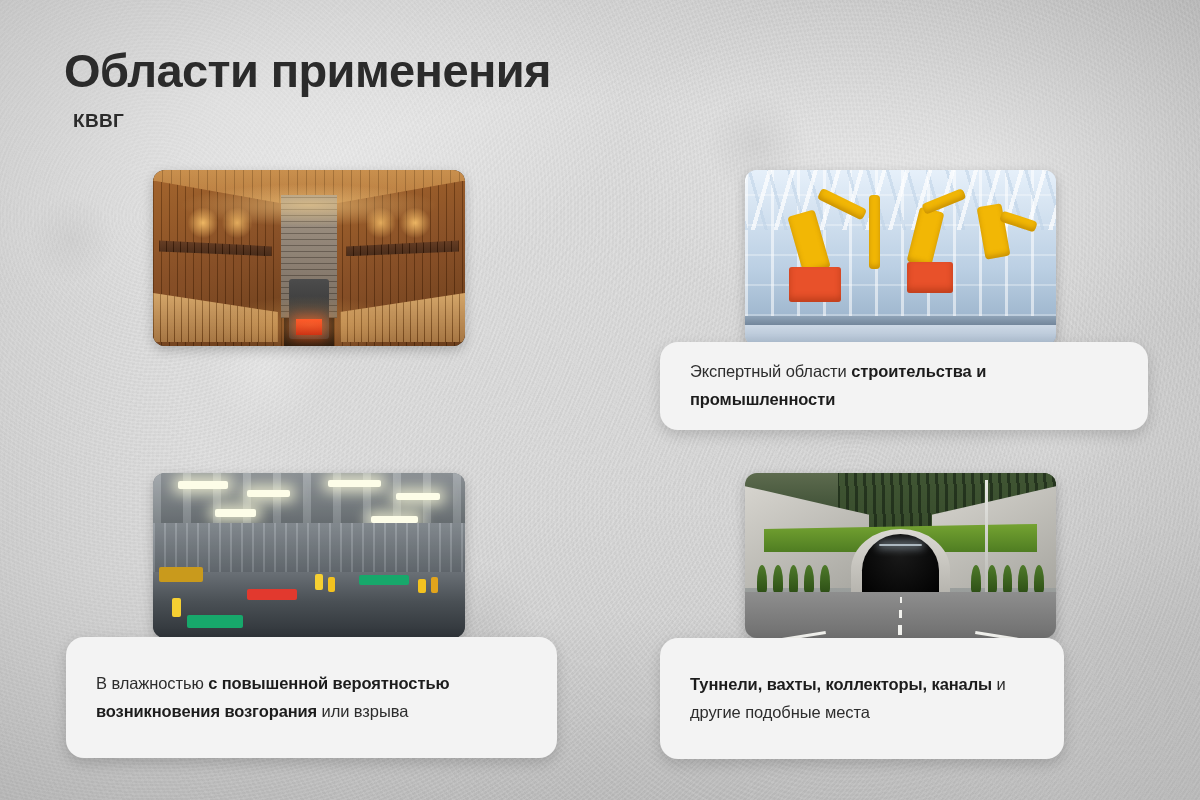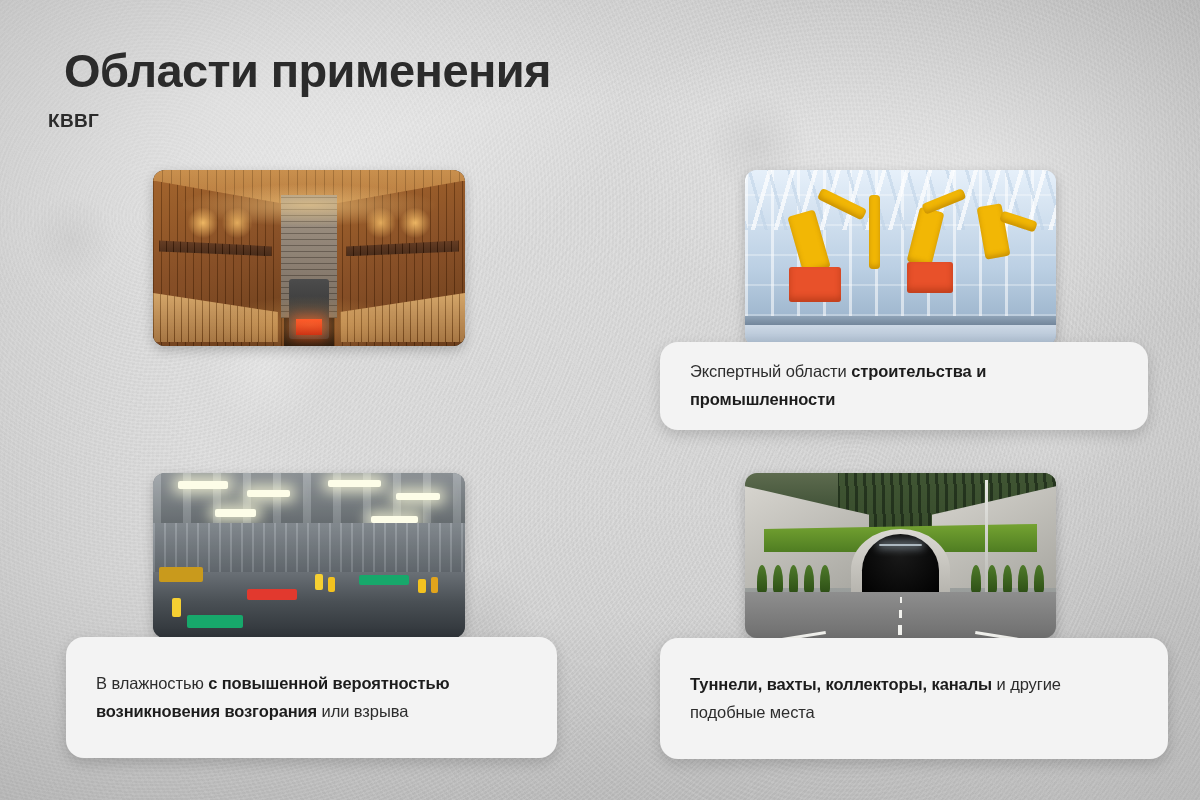--- a/index.html
+++ b/index.html
@@ -52,21 +52,21 @@
     background: radial-gradient(ellipse 78% 72% at 50% 45%, rgba(0,0,0,0) 45%, rgba(60,60,60,.22) 100%);
   }
 
   
   .page-title {
     position: absolute; left: 64px; top: 46px;
     font-size: 47px; font-weight: 800; letter-spacing: -.6px;
     color: #2b2b2b; line-height: 1.05; white-space: nowrap;
   }
   .page-subtitle {
-    position: absolute; left: 48px; top: 110px;
+    position: absolute; left: 73px; top: 110px;
     font-size: 19px; font-weight: 800; letter-spacing: .3px;
     color: #2b2b2b;
   }
 
   
   .brand-badge {
     position: absolute; left: 794px; top: 31px;
     width: 376px; height: 96px;
     background: #ededed;
     border-radius: 20px;
@@ -292,21 +292,21 @@
     font-size: 16.5px;
     line-height: 1.68;
     color: #2d2d2d;
     letter-spacing: -.1px;
   }
   .caption-text b { font-weight: 800; color: #1c1c1c; }
 
   #card-1 { left: 66px;  top: 341px; width: 490px; height: 90px; }
   #card-2 { left: 660px; top: 342px; width: 488px; height: 88px; }
   #card-3 { left: 66px;  top: 637px; width: 491px; height: 121px; }
-  #card-4 { left: 660px; top: 638px; width: 508px; height: 121px; justify-content: flex-end; }
+  #card-4 { left: 660px; top: 638px; width: 404px; height: 121px; justify-content: flex-end; }
 
   #photo-1 { left: 153px; top: 170px; width: 312px; height: 176px; }
   #photo-2 { left: 745px; top: 170px; width: 311px; height: 176px; }
   #photo-3 { left: 153px; top: 473px; width: 312px; height: 165px; }
   #photo-4 { left: 745px; top: 473px; width: 311px; height: 165px; }
 </style>
 </head>
 <body>
 
 <div id="stage">

